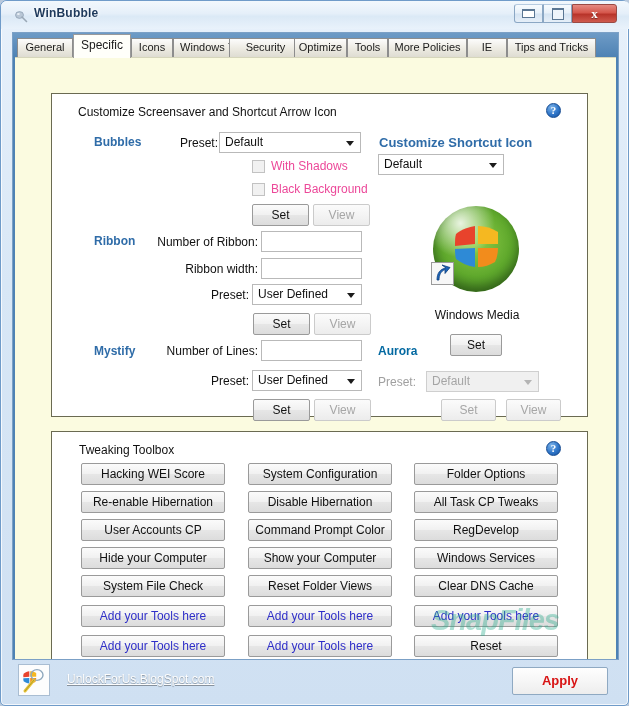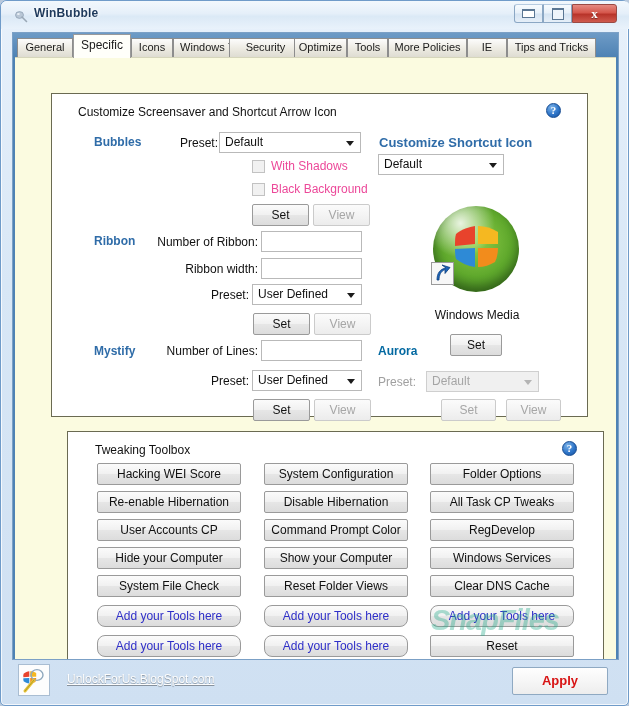--- a/index.html
+++ b/index.html
@@ -140,21 +140,21 @@
   }
 
   
   .groupbox {
     position: absolute;
     box-sizing: border-box;
     background: #ffffff;
     border: 1px solid #6a6a52;
   }
   #group-screensaver { left: 36px; top: 35px; width: 537px; height: 324px; }
-  #group-toolbox     { left: 52px; top: 373px; width: 537px; height: 249px; padding-left: 43px; }
+  #group-toolbox     { left: 36px; top: 373px; width: 537px; height: 249px; padding-left: 43px; }
 
   .group-title {
     position: absolute;
     font-size: 12px;
     color: #111;
     white-space: nowrap;
   }
 
   .help-icon {
     position: absolute;
@@ -257,21 +257,21 @@
     white-space: nowrap;
     overflow: hidden;
     font-family: "Liberation Sans", sans-serif;
     cursor: default;
   }
   .btn.disabled {
     color: #a6a6a6;
     border-color: #cbcbcb;
     background: linear-gradient(to bottom,#fbfbfb 0%,#f4f4f4 50%,#ececec 100%);
   }
-  .btn.blue { color: #2f2fc8; border-radius: 8px; }
+  .btn.blue { color: #2f2fc8; }
 
   
   #icon-preview {
     position: absolute;
     left: 418px; top: 148px;
     width: 86px; height: 86px;
   }
   #orb {
     position: absolute; left: 0; top: 0;
     width: 86px; height: 86px;

